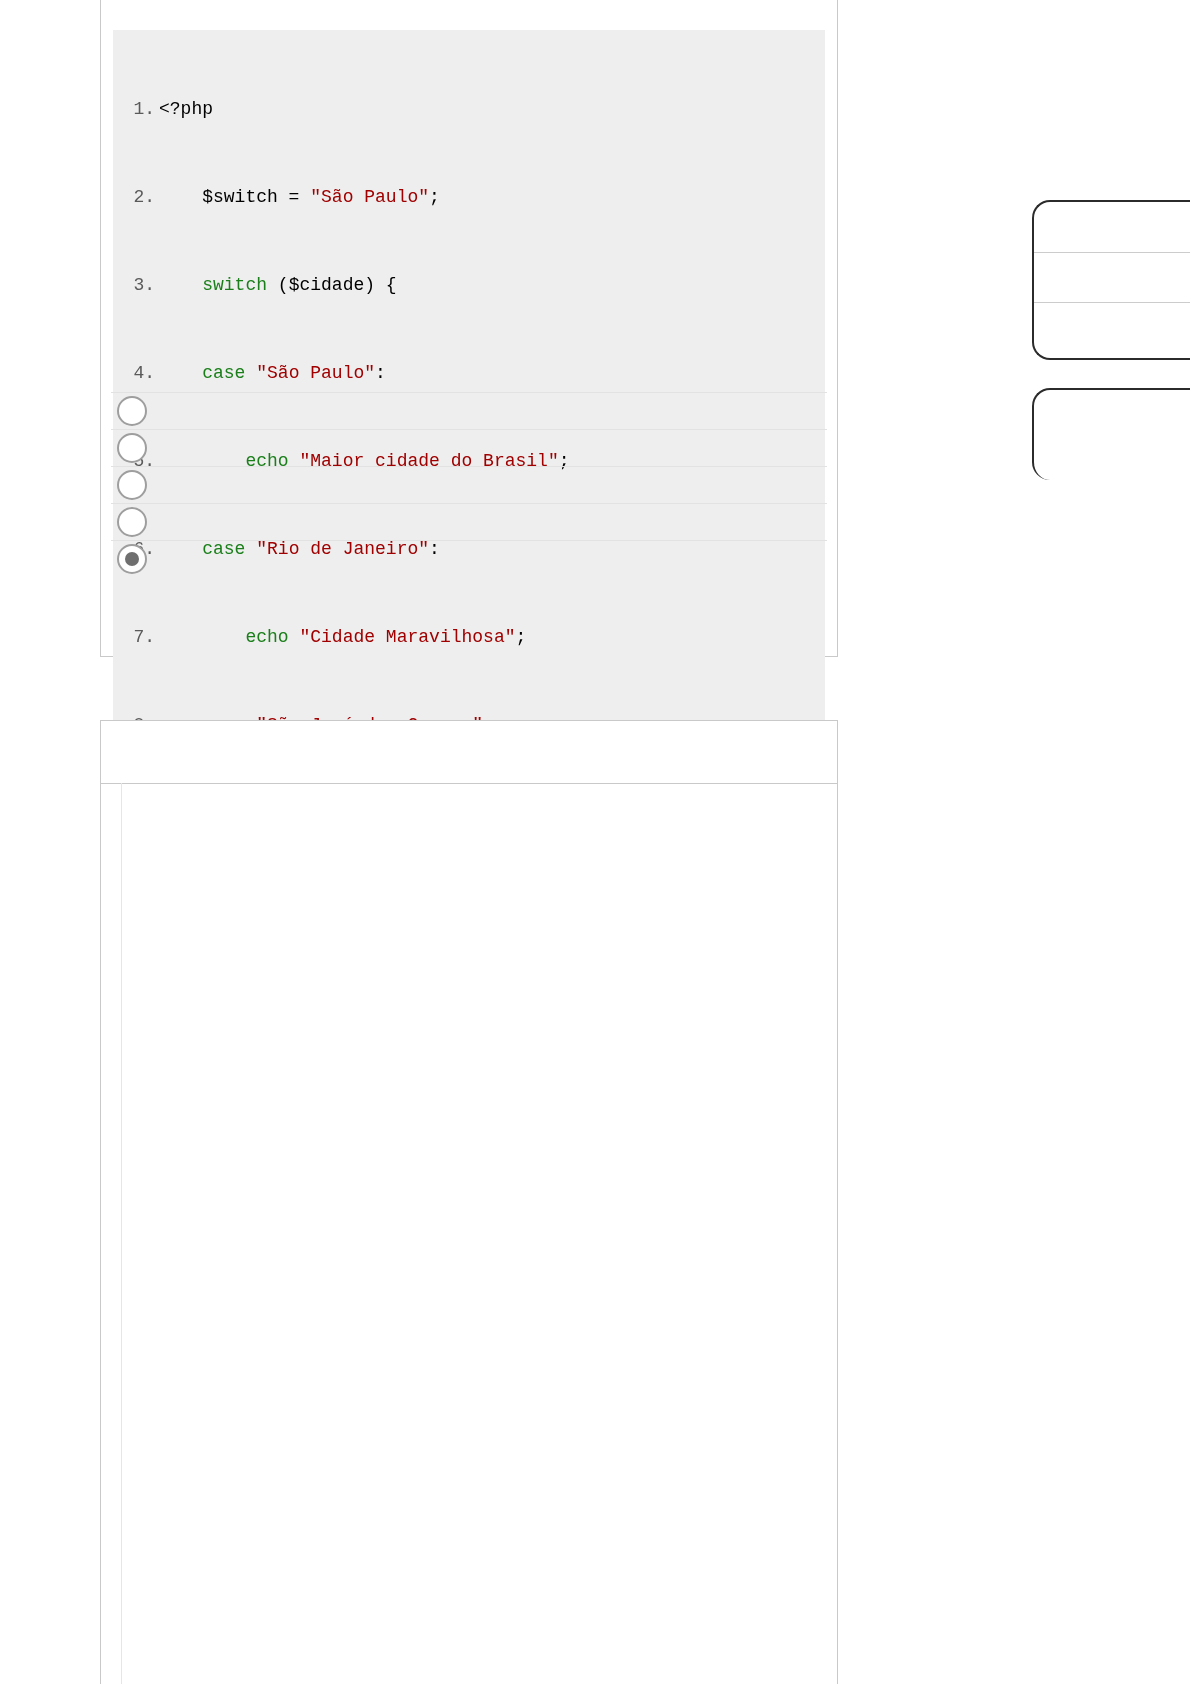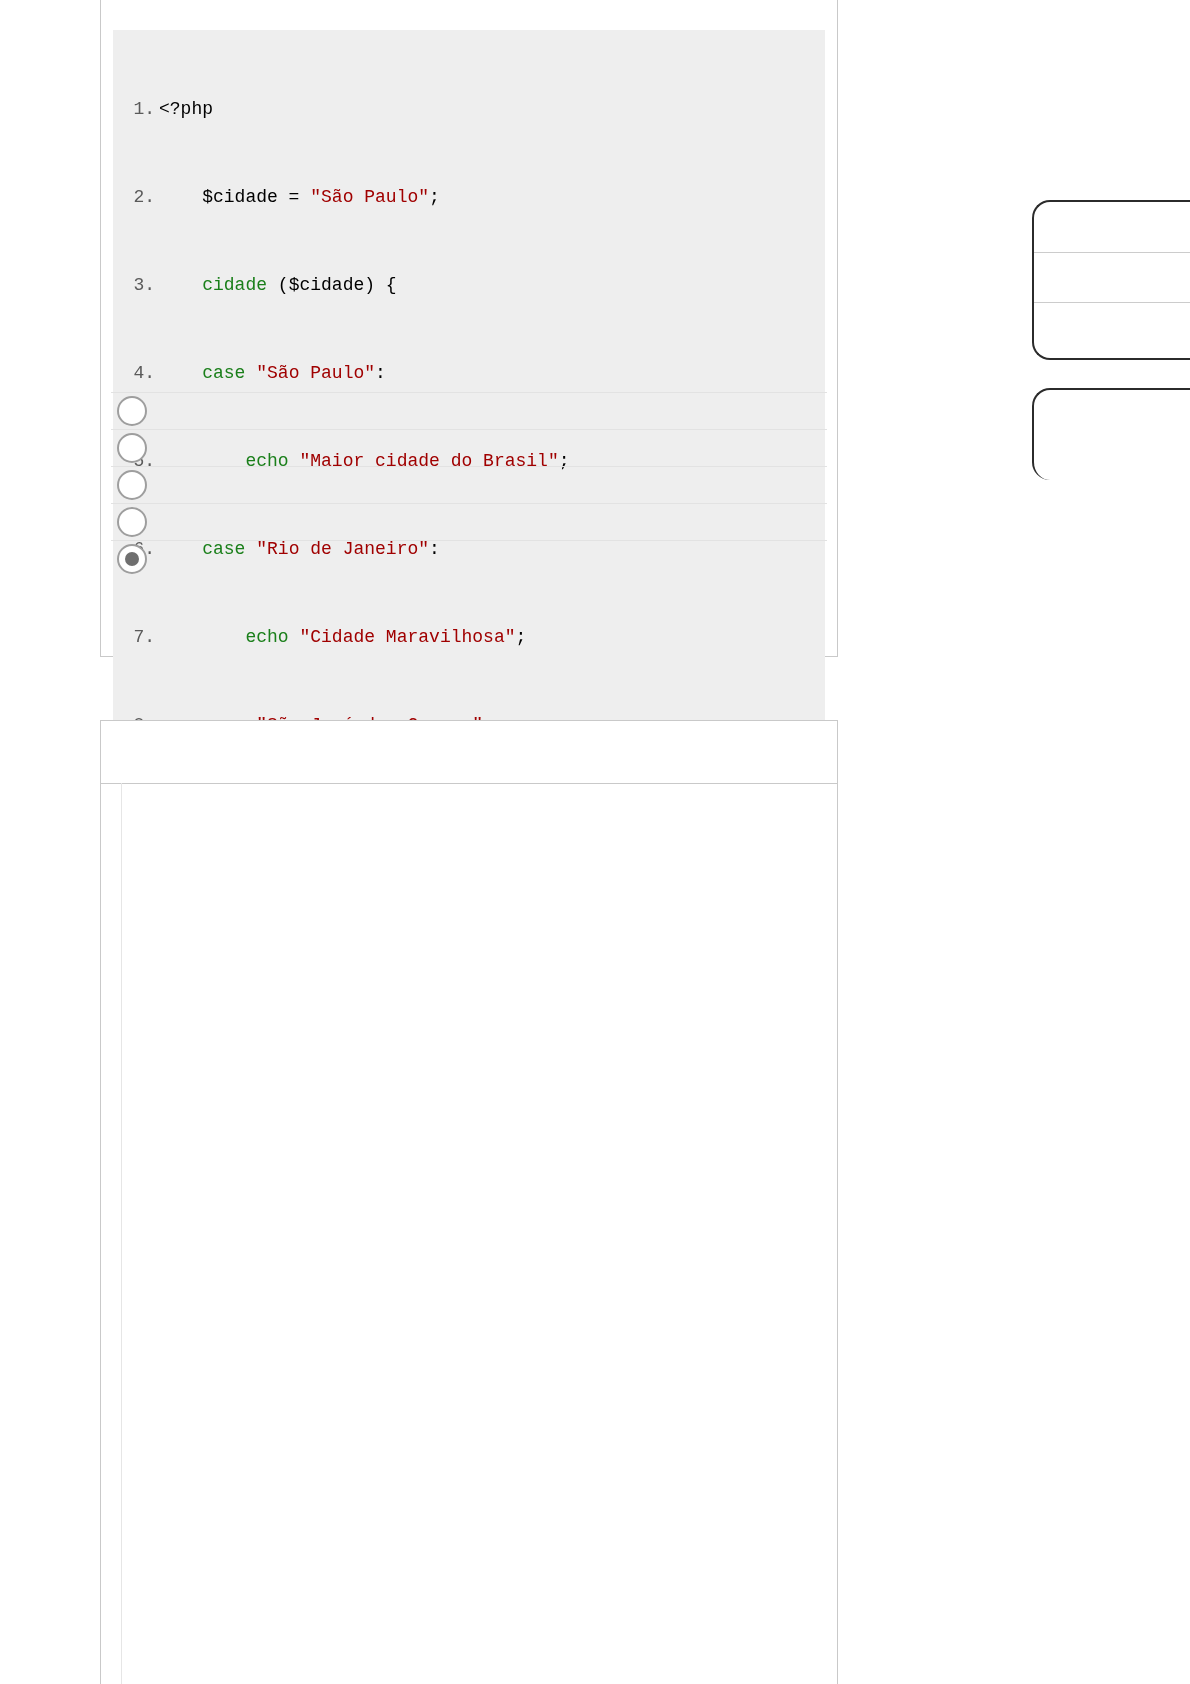--- a/index.html
+++ b/index.html
@@ -156,26 +156,26 @@
 
     <div class="codebox">
       
       <div class="row">
         <span class="ln">1.</span>
         <span class="code"><span class="b">&lt;?php</span></span>
       </div>
       
       <div class="row">
         <span class="ln">2.</span>
-        <span class="code"><span>    $cidade = </span><span class="str">"São Paulo"</span><span>;</span></span>
+        <span class="code"><span>    $switch = </span><span class="str">"São Paulo"</span><span>;</span></span>
       </div>
       
       <div class="row">
         <span class="ln">3.</span>
-        <span class="code"><span>    </span><span class="kw">cidade</span><span> ($cidade) {</span></span>
+        <span class="code"><span>    </span><span class="kw">switch</span><span> ($cidade) {</span></span>
       </div>
       
       <div class="row">
         <span class="ln">4.</span>
         <span class="code"><span>    </span><span class="kw">case</span><span> </span><span class="str">"São Paulo"</span><span>:</span></span>
       </div>
       
       <div class="row">
         <span class="ln">5.</span>
         <span class="code"><span>        </span><span class="kw">echo</span><span> </span><span class="str">"Maior cidade do Brasil"</span><span>;</span></span>

